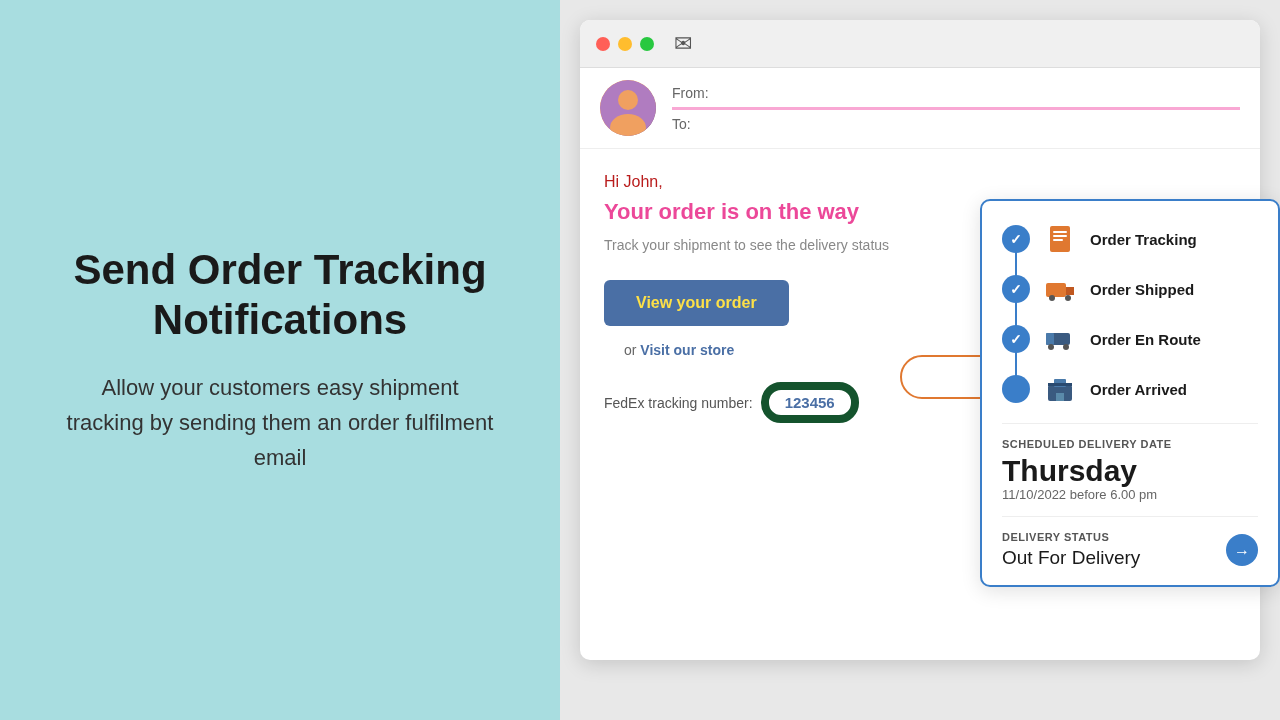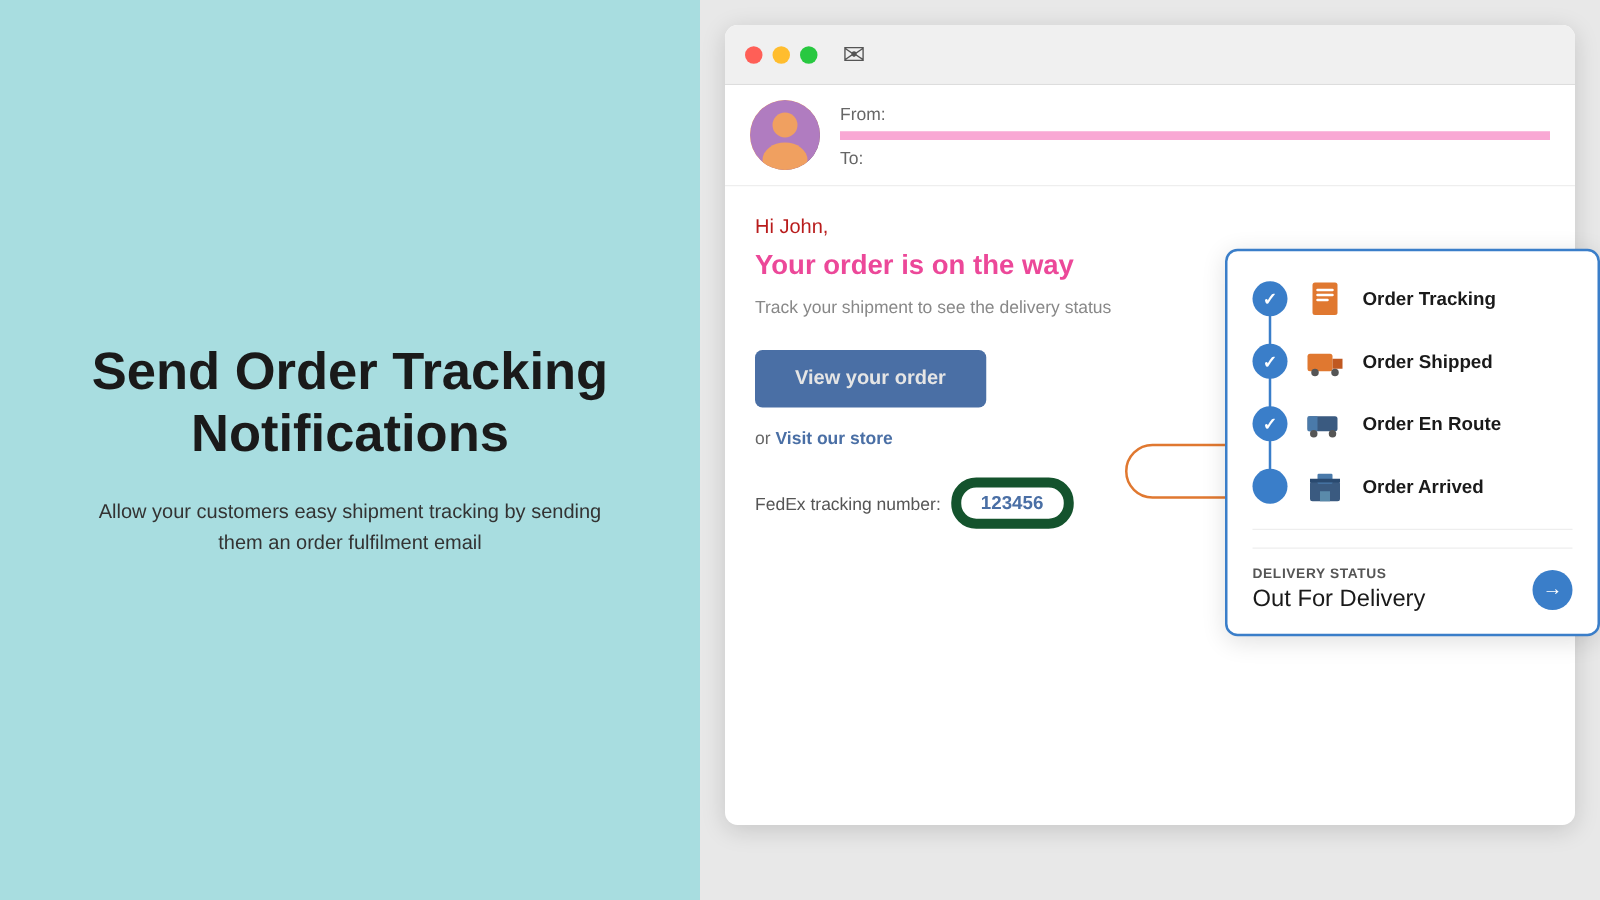--- a/index.html
+++ b/index.html
@@ -24,21 +24,21 @@
       text-align: center;
     }
     .left-panel h1 {
       font-size: 42px;
       font-weight: 800;
       color: #1a1a1a;
       line-height: 1.2;
       margin-bottom: 24px;
     }
     .left-panel p {
-      font-size: 16px;
+      font-size: 22px;
       color: #333;
       line-height: 1.6;
     }
 
     
     .right-panel {
       flex: 1;
       background-color: #e8e8e8;
       position: relative;
       display: flex;
@@ -113,21 +113,21 @@
     }
     .email-fields {
       display: flex;
       flex-direction: column;
       gap: 6px;
       flex: 1;
     }
     .email-field-row {
       display: flex;
       align-items: center;
-      border-bottom: 7px solid #f9a8d4;
+      border-bottom: 3px solid #f9a8d4;
       padding-bottom: 6px;
     }
     .email-field-row:last-child { border-bottom: none; padding-bottom: 0; }
     .field-label {
       color: #666;
       font-size: 14px;
       width: 40px;
     }
 
     
@@ -148,34 +148,35 @@
     }
     .subtext {
       font-size: 14px;
       color: #888;
       margin-bottom: 24px;
       line-height: 1.5;
     }
 
     .view-order-btn {
       background: #4a6fa5;
-      color: #e5e5e5;
+      color: #fde047;
       border: none;
       border-radius: 6px;
       padding: 14px 32px;
       font-size: 16px;
       font-weight: 600;
       cursor: pointer;
       display: block;
       margin-bottom: 16px;
     }
     .or-visit {
       font-size: 14px;
       color: #666;
       margin-bottom: 24px;
+      margin-left: 20px;
     }
     .visit-link {
       color: #4a6fa5;
       font-weight: 600;
     }
 
     .tracking-row {
       font-size: 14px;
       color: #555;
       display: flex;
@@ -467,20 +468,25 @@
                   <rect x="12" y="20" width="8" height="8" fill="#5a8aaa"></rect>
                   <rect x="4" y="10" width="24" height="3" fill="#2a4a70"></rect>
                 </svg>
               </div>
               <span class="step-label">Order Arrived</span>
             </div>
           </div>
 
           <hr class="divider">
 
+          <div class="delivery-date-section">
+            <div class="section-label">SCHEDULED DELIVERY DATE</div>
+            <div class="delivery-day">Thursday</div>
+            <div class="delivery-date-detail">11/10/2022 before 6.00 pm</div>
+          </div>
 
           <hr class="divider">
 
           <div class="delivery-status-section">
             <div>
               <div class="section-label">DELIVERY STATUS</div>
               <div class="status-value">Out For Delivery</div>
             </div>
             <div class="status-arrow-btn">
               <span>→</span>

